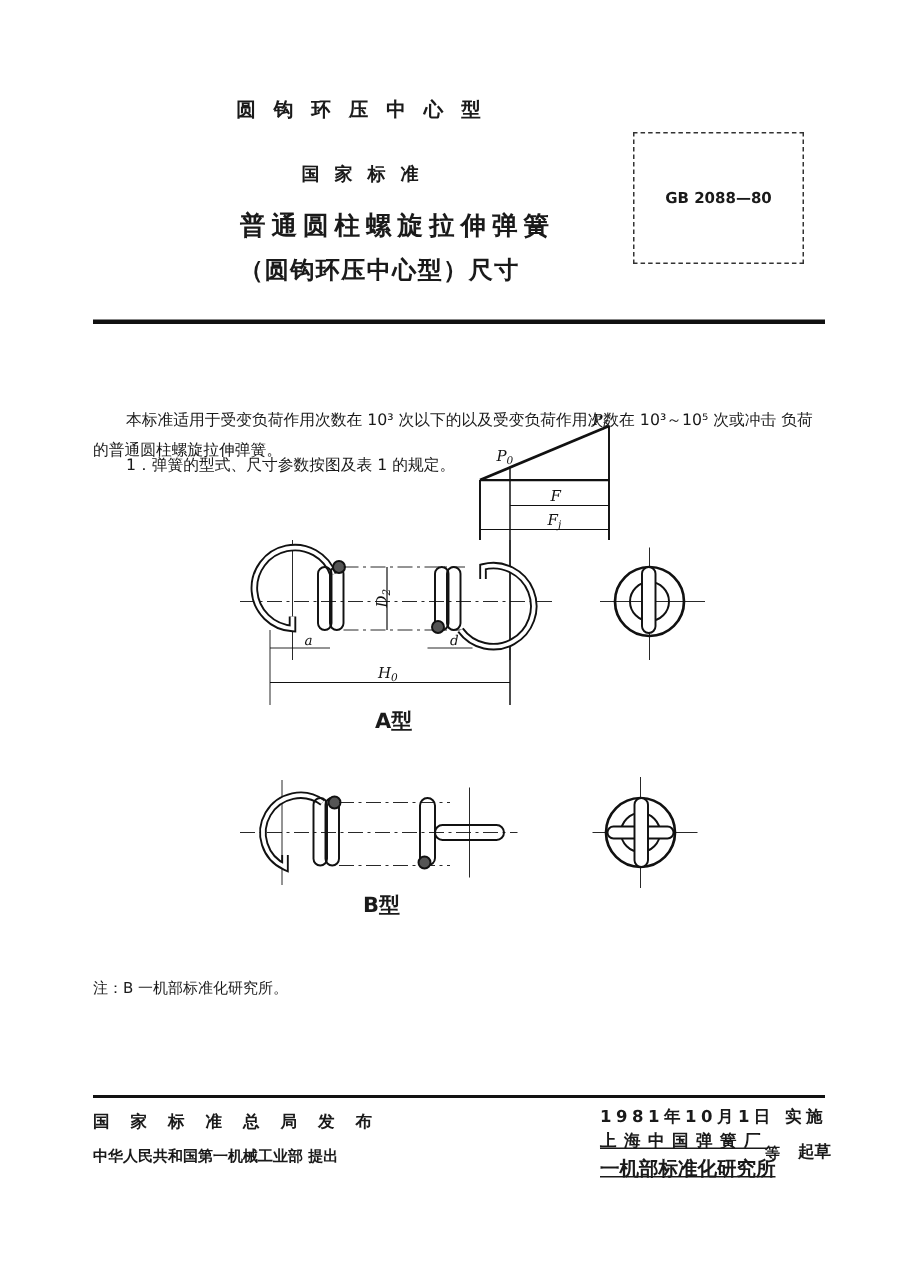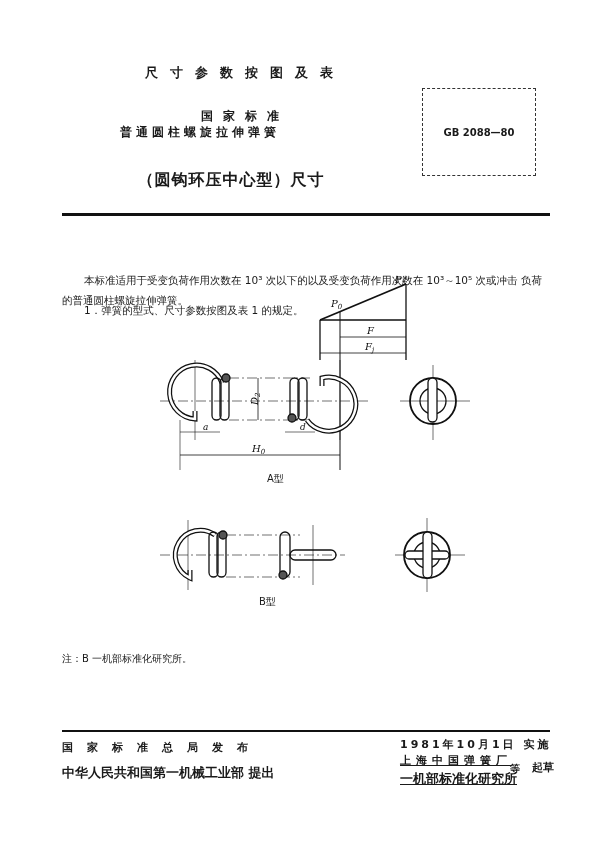--- a/index.html
+++ b/index.html
@@ -3,46 +3,46 @@
 <meta charset="utf-8">
 <style>
   html, body { margin:0; padding:0; }
   body {
     width:600px; height:849px; background:#ffffff; position:relative; overflow:hidden;
     font-family: "DejaVu Sans", "Liberation Sans", sans-serif; color:#1a1a1a;
   }
   .abs { position:absolute; }
   .h-country { left:145px; top:64px; width:200px; text-align:center; font-size:13px; font-weight:bold; letter-spacing:12px; }
   .h-std { left:145px; top:108px; width:200px; text-align:center; font-size:12px; font-weight:bold; letter-spacing:10px; }
-  .h-title { left:120px; top:124px; width:250px; text-align:left; font-size:12px; font-weight:bold; letter-spacing:4px; }
-  .h-sub { left:106px; top:170px; width:250px; text-align:center; font-size:16px; font-weight:bold; letter-spacing:1px; }
+  .h-title { left:120px; top:139px; width:250px; text-align:right; font-size:17px; font-weight:bold; letter-spacing:4px; }
+  .h-sub { left:128px; top:170px; width:250px; text-align:center; font-size:16px; font-weight:bold; letter-spacing:1px; }
   .code-box {
     left:422px; top:88px; width:112px; height:86px; border:1.5px dashed #333;
     display:flex; align-items:center; justify-content:center; font-size:10px; font-weight:bold;
   }
   .rule-top { left:62px; top:213px; width:488px; height:3px; background:#111; }
   .para { left:62px; width:490px; font-size:10.5px; line-height:20px;margin-top:48px; }
   .p1 { top:222px; text-indent:22px; }
   .p2 { top:252px; text-indent:22px; }
   .note { left:62px; top:652px; font-size:10px; }
   .rule-bot { left:62px; top:730px; width:488px; height:2px; background:#111; }
   .f-left1 { left:62px; top:740px; font-size:11px; font-weight:bold; letter-spacing:14px; }
-  .f-left2 { left:62px; top:764px; font-size:13px; font-weight:bold; }
+  .f-left2 { left:62px; top:764px; font-size:10px; font-weight:bold; }
   .f-date { left:400px; top:737px; font-size:11px; font-weight:bold; letter-spacing:3px; }
   .f-draft1 { left:400px; top:753px; font-size:11px; font-weight:bold; letter-spacing:5px;text-decoration:underline; }
   .f-draft2 { left:400px; top:770px; font-size:13px; font-weight:bold;text-decoration:underline; }
   .f-deng { left:510px; top:762px; font-size:10px; font-weight:bold; }
   .f-qicao { left:532px; top:760px; font-size:11px; font-weight:bold;font-family:Liberation Mono, monospace; }
   svg text { font-family: "DejaVu Serif", "Liberation Serif", serif; font-style:italic; }
-  .lbl { font-size:10px; font-weight:normal;margin-left:17px; }
+  .lbl { font-size:14px; font-weight:bold; }
 </style>
 </head>
 <body>
 
-<div class="abs h-country">尺寸参数按图及表</div>
+<div class="abs h-country">圆钩环压中心型</div>
 <div class="abs h-std">国家标准</div>
 <div class="abs h-title">普通圆柱螺旋拉伸弹簧</div>
 <div class="abs h-sub">（圆钩环压中心型）尺寸</div>
 <div class="abs code-box">
   <span>GB 2088—80</span>
 </div>
 
 <div class="abs rule-top"></div>
 
 <div class="abs para p1">本标准适用于受变负荷作用次数在 10³ 次以下的以及受变负荷作用次数在 10³～10⁵ 次或冲击 负荷的普通圆柱螺旋拉伸弹簧。</div>

